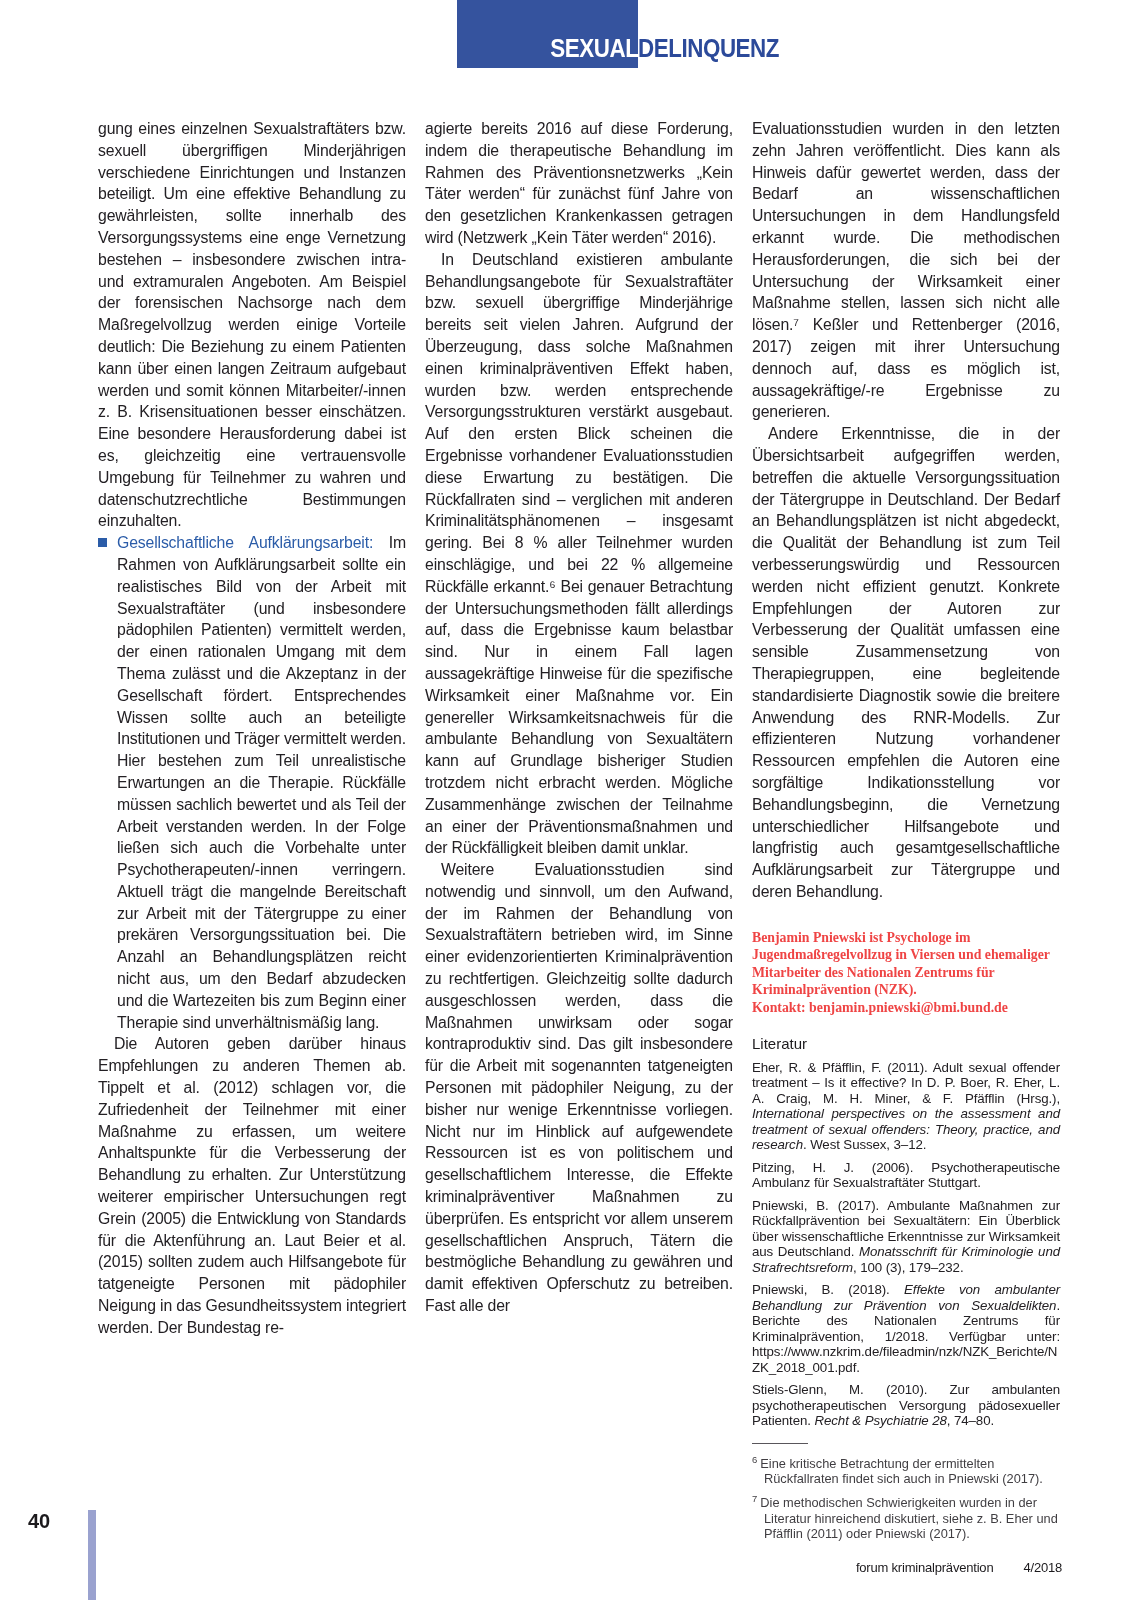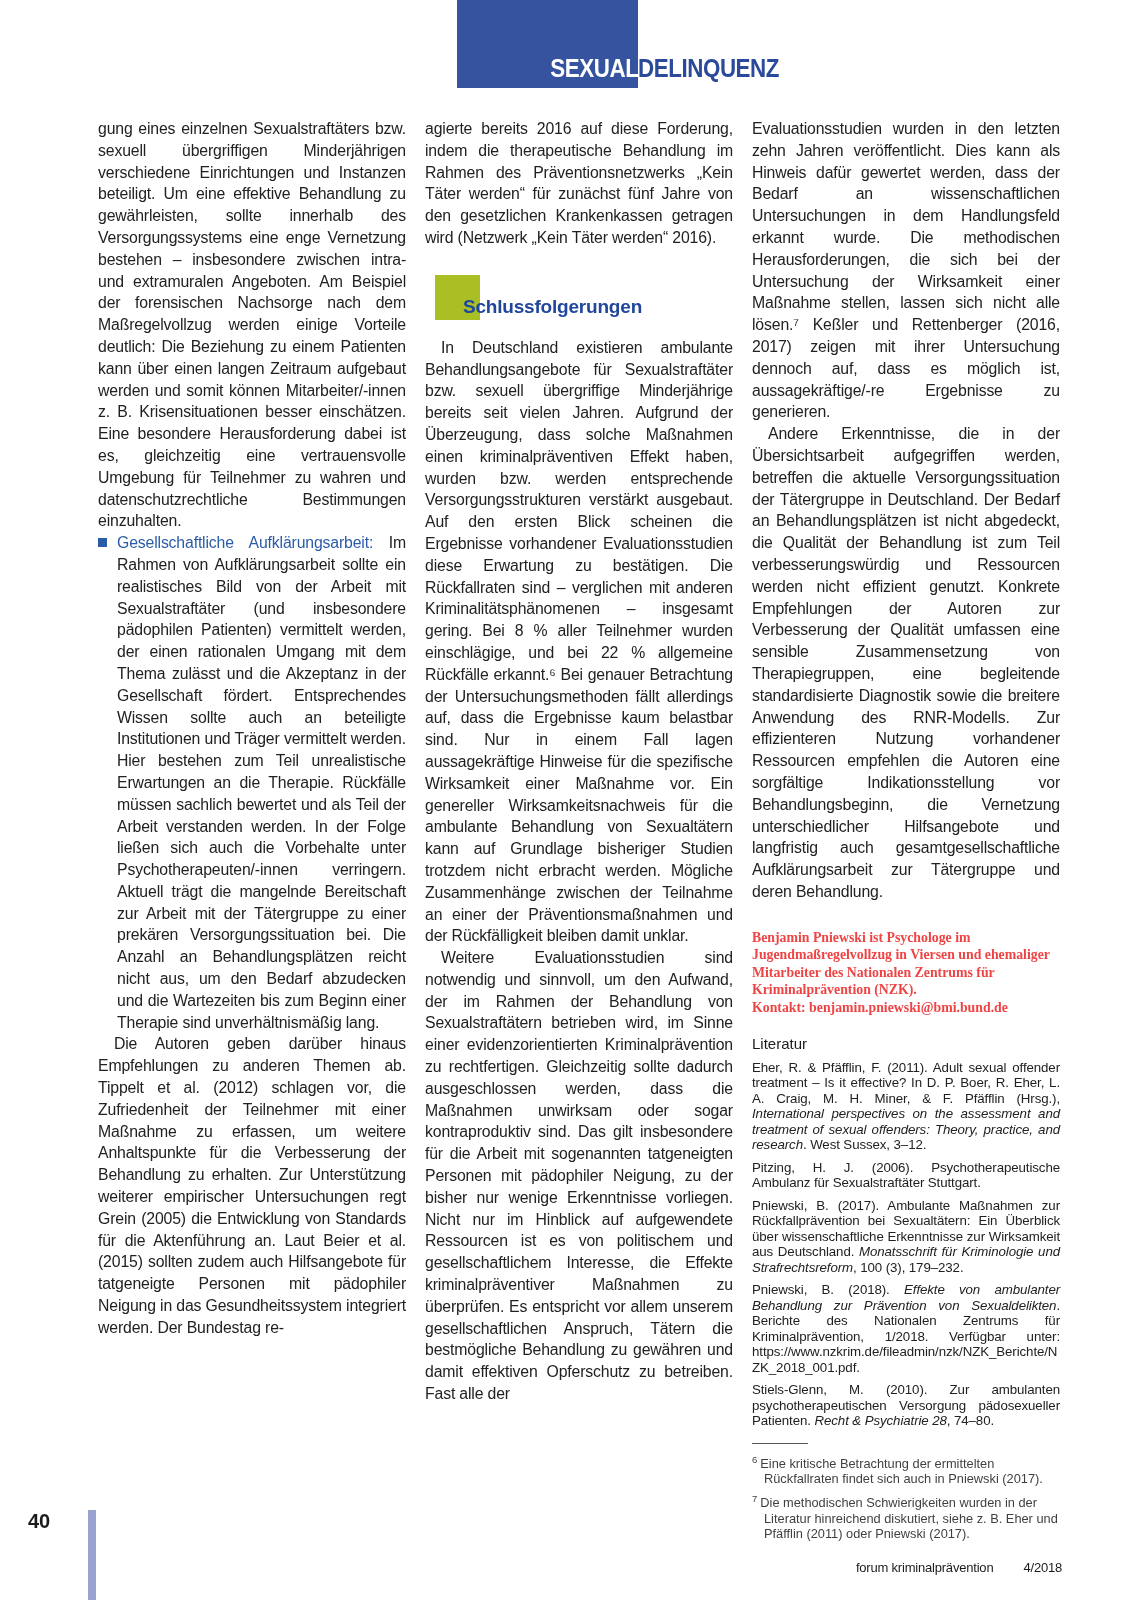--- a/index.html
+++ b/index.html
@@ -3,21 +3,21 @@
 <meta charset="utf-8">
 <style>
   * { margin:0; padding:0; box-sizing:border-box; }
   html,body { background:#ffffff; }
   body {
     width:1132px; height:1600px; position:relative; overflow:hidden;
     font-family:"Liberation Sans", sans-serif; color:#232024;
   }
 
   
-  .masthead { position:absolute; left:457px; top:0; width:181px; height:88px; background:#35539e; }
+  .masthead { position:absolute; left:457px; top:0; width:181px; height:68px; background:#35539e; }
   .mh-title { position:absolute; left:100%; bottom:7px; white-space:nowrap;
               font-weight:700; font-size:26px; line-height:1; letter-spacing:-0.5px; }
   .mh-white { position:absolute; right:100%; bottom:0; color:#ffffff;
               transform:scaleX(0.86); transform-origin:right bottom; }
   .mh-blue  { display:inline-block; color:#2c4a9a;
               transform:scaleX(0.86); transform-origin:left bottom; }
 
   
   .columns { position:absolute; left:98px; top:118px; width:962px;
              display:flex; gap:19px; align-items:flex-start; }
@@ -78,24 +78,20 @@
     <p class="body-p bullet-item">
       <span class="bullet-sq"></span>
       <span class="bullet-lead">Gesellschaftliche Aufklärungsarbeit:</span>
       <span>Im Rahmen von Aufklärungsarbeit sollte ein realistisches Bild von der Arbeit mit Sexualstraftäter (und insbesondere pädophilen Patienten) vermittelt werden, der einen rationalen Umgang mit dem Thema zulässt und die Akzeptanz in der Gesellschaft fördert. Entsprechendes Wissen sollte auch an beteiligte Institutionen und Träger vermittelt werden. Hier bestehen zum Teil unrealistische Erwartungen an die Therapie. Rückfälle müssen sachlich bewertet und als Teil der Arbeit verstanden werden. In der Folge ließen sich auch die Vorbehalte unter Psychotherapeuten/-innen verringern. Aktuell trägt die mangelnde Bereitschaft zur Arbeit mit der Tätergruppe zu einer prekären Versorgungssituation bei. Die Anzahl an Behandlungsplätzen reicht nicht aus, um den Bedarf abzudecken und die Wartezeiten bis zum Beginn einer Therapie sind unverhältnismäßig lang.</span>
     </p>
     <p class="body-p indent">Die Autoren geben darüber hinaus Empfehlungen zu anderen Themen ab. Tippelt et al. (2012) schlagen vor, die Zufriedenheit der Teilnehmer mit einer Maßnahme zu erfassen, um weitere Anhaltspunkte für die Verbesserung der Behandlung zu erhalten. Zur Unterstützung weiterer empirischer Untersuchungen regt Grein (2005) die Entwicklung von Standards für die Aktenführung an. Laut Beier et al. (2015) sollten zudem auch Hilfsangebote für tatgeneigte Personen mit pädophiler Neigung in das Gesundheitssystem integriert werden. Der Bundestag re-</p>
   </section>
 
   <section class="col">
     <p class="body-p">agierte bereits 2016 auf diese Forderung, indem die therapeutische Behandlung im Rahmen des Präventionsnetzwerks „Kein Täter werden“ für zunächst fünf Jahre von den gesetzlichen Krankenkassen getragen wird (Netzwerk „Kein Täter werden“ 2016).</p>
-    <div class="heading-block">
-      <div class="green-sq"></div>
-      <h2 class="section-heading">Schlussfolgerungen</h2>
-    </div>
     <p class="body-p indent">In Deutschland existieren ambulante Behandlungsangebote für Sexualstraftäter bzw. sexuell übergriffige Minderjährige bereits seit vielen Jahren. Aufgrund der Überzeugung, dass solche Maßnahmen einen kriminalpräventiven Effekt haben, wurden bzw. werden entsprechende Versorgungsstrukturen verstärkt ausgebaut. Auf den ersten Blick scheinen die Ergebnisse vorhandener Evaluationsstudien diese Erwartung zu bestätigen. Die Rückfallraten sind – verglichen mit anderen Kriminalitätsphänomenen – insgesamt gering. Bei 8 % aller Teilnehmer wurden einschlägige, und bei 22 % allgemeine Rückfälle erkannt.⁶ Bei genauer Betrachtung der Untersuchungsmethoden fällt allerdings auf, dass die Ergebnisse kaum belastbar sind. Nur in einem Fall lagen aussagekräftige Hinweise für die spezifische Wirksamkeit einer Maßnahme vor. Ein genereller Wirksamkeitsnachweis für die ambulante Behandlung von Sexualtätern kann auf Grundlage bisheriger Studien trotzdem nicht erbracht werden. Mögliche Zusammenhänge zwischen der Teilnahme an einer der Präventionsmaßnahmen und der Rückfälligkeit bleiben damit unklar.</p>
     <p class="body-p indent">Weitere Evaluationsstudien sind notwendig und sinnvoll, um den Aufwand, der im Rahmen der Behandlung von Sexualstraftätern betrieben wird, im Sinne einer evidenzorientierten Kriminalprävention zu rechtfertigen. Gleichzeitig sollte dadurch ausgeschlossen werden, dass die Maßnahmen unwirksam oder sogar kontraproduktiv sind. Das gilt insbesondere für die Arbeit mit sogenannten tatgeneigten Personen mit pädophiler Neigung, zu der bisher nur wenige Erkenntnisse vorliegen. Nicht nur im Hinblick auf aufgewendete Ressourcen ist es von politischem und gesellschaftlichem Interesse, die Effekte kriminalpräventiver Maßnahmen zu überprüfen. Es entspricht vor allem unserem gesellschaftlichen Anspruch, Tätern die bestmögliche Behandlung zu gewähren und damit effektiven Opferschutz zu betreiben. Fast alle der</p>
   </section>
 
   <section class="col">
     <p class="body-p">Evaluationsstudien wurden in den letzten zehn Jahren veröffentlicht. Dies kann als Hinweis dafür gewertet werden, dass der Bedarf an wissenschaftlichen Untersuchungen in dem Handlungsfeld erkannt wurde. Die methodischen Herausforderungen, die sich bei der Untersuchung der Wirksamkeit einer Maßnahme stellen, lassen sich nicht alle lösen.⁷ Keßler und Rettenberger (2016, 2017) zeigen mit ihrer Untersuchung dennoch auf, dass es möglich ist, aussagekräftige/-re Ergebnisse zu generieren.</p>
     <p class="body-p indent">Andere Erkenntnisse, die in der Übersichtsarbeit aufgegriffen werden, betreffen die aktuelle Versorgungssituation der Tätergruppe in Deutschland. Der Bedarf an Behandlungsplätzen ist nicht abgedeckt, die Qualität der Behandlung ist zum Teil verbesserungswürdig und Ressourcen werden nicht effizient genutzt. Konkrete Empfehlungen der Autoren zur Verbesserung der Qualität umfassen eine sensible Zusammensetzung von Therapiegruppen, eine begleitende standardisierte Diagnostik sowie die breitere Anwendung des RNR-Modells. Zur effizienteren Nutzung vorhandener Ressourcen empfehlen die Autoren eine sorgfältige Indikationsstellung vor Behandlungsbeginn, die Vernetzung unterschiedlicher Hilfsangebote und langfristig auch gesamtgesellschaftliche Aufklärungsarbeit zur Tätergruppe und deren Behandlung.</p>
 
     <div class="bio">
       <p class="bio-line">Benjamin Pniewski ist Psychologe im Jugendmaßregelvollzug in Viersen und ehemaliger Mitarbeiter des Nationalen Zentrums für Kriminalprävention (NZK).</p>

